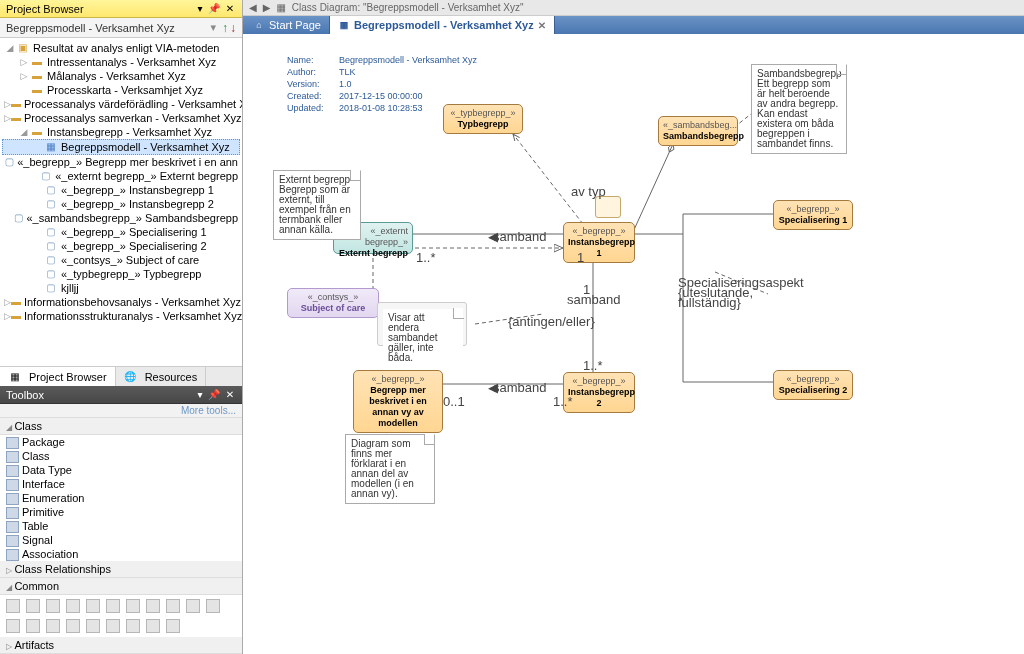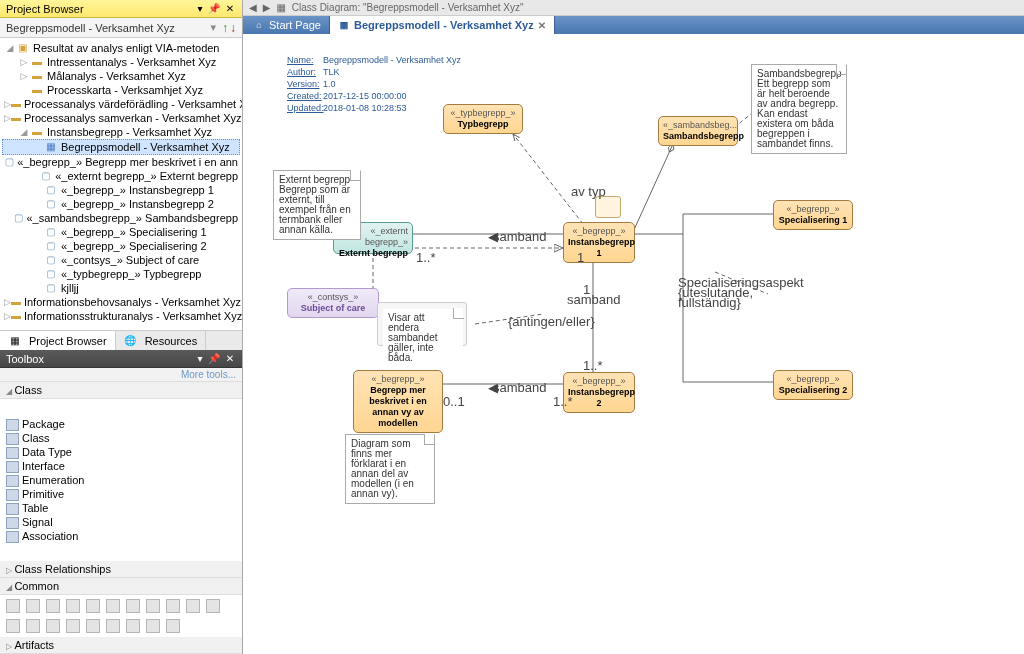--- a/index.html
+++ b/index.html
@@ -77,21 +77,21 @@
   align-items: center;
   gap: 4px;
   cursor: pointer;
   font-size: 11px;
 }
 .tab.active { background: #fff; }
 .tb-sub { text-align: right; color: #6e98c6; padding: 1px 6px; font-size: 10px; cursor: pointer; background: #f2f2f2; border-bottom: 1px solid #ddd; }
 .tb-group-hdr { background: #f0f0f0; padding: 2px 6px; font-size: 11px; font-weight: normal; border-bottom: 1px solid #ddd; cursor: pointer; }
 .tb-group-hdr::before { content: "◢ "; font-size: 8px; color: #888; }
 .tb-group-hdr.collapsed::before { content: "▷ "; font-size: 8px; color: #888; }
-.tb-list { background: #fff; padding: 18px 0; }
+.tb-list { background: #fff; padding: 0 0; }
 .tb-item { padding: 1px 6px 1px 22px; cursor: pointer; position: relative; }
 .tb-item::before { content: ""; position: absolute; left: 6px; top: 2px; width: 11px; height: 10px; background: #cfd8e6; border: 1px solid #8ea5c2; }
 .tb-common-icons { display: flex; flex-wrap: wrap; gap: 6px; padding: 4px 6px; background: #fff; }
 .ci { width: 14px; height: 14px; border: 1px solid #b6b6b6; background: #e4e4e4; cursor: pointer; }
 
 
 .right-col { flex: 1; display: flex; flex-direction: column; background: #fff; }
 .diag-title-bar {
   background: #e8e8e8;
   border-bottom: 1px solid #ccc;
@@ -127,21 +127,21 @@
   position: relative;
   background: #fff;
   overflow: hidden;
 }
 .meta {
   position: absolute;
   font-size: 9px;
   color: #2c5a99;
   line-height: 12px;
 }
-.meta .ml { display: inline-block; width: 36px; text-decoration: underline; }
+.meta .ml { display: inline-block; width: 52px; }
 
 .uml-box {
   position: absolute;
   border: 1px solid #a57a3e;
   background: linear-gradient(#ffe3b5, #ffd692);
   border-radius: 5px;
   padding: 3px 4px;
   font-size: 9px;
   text-align: center;
   line-height: 11px;

